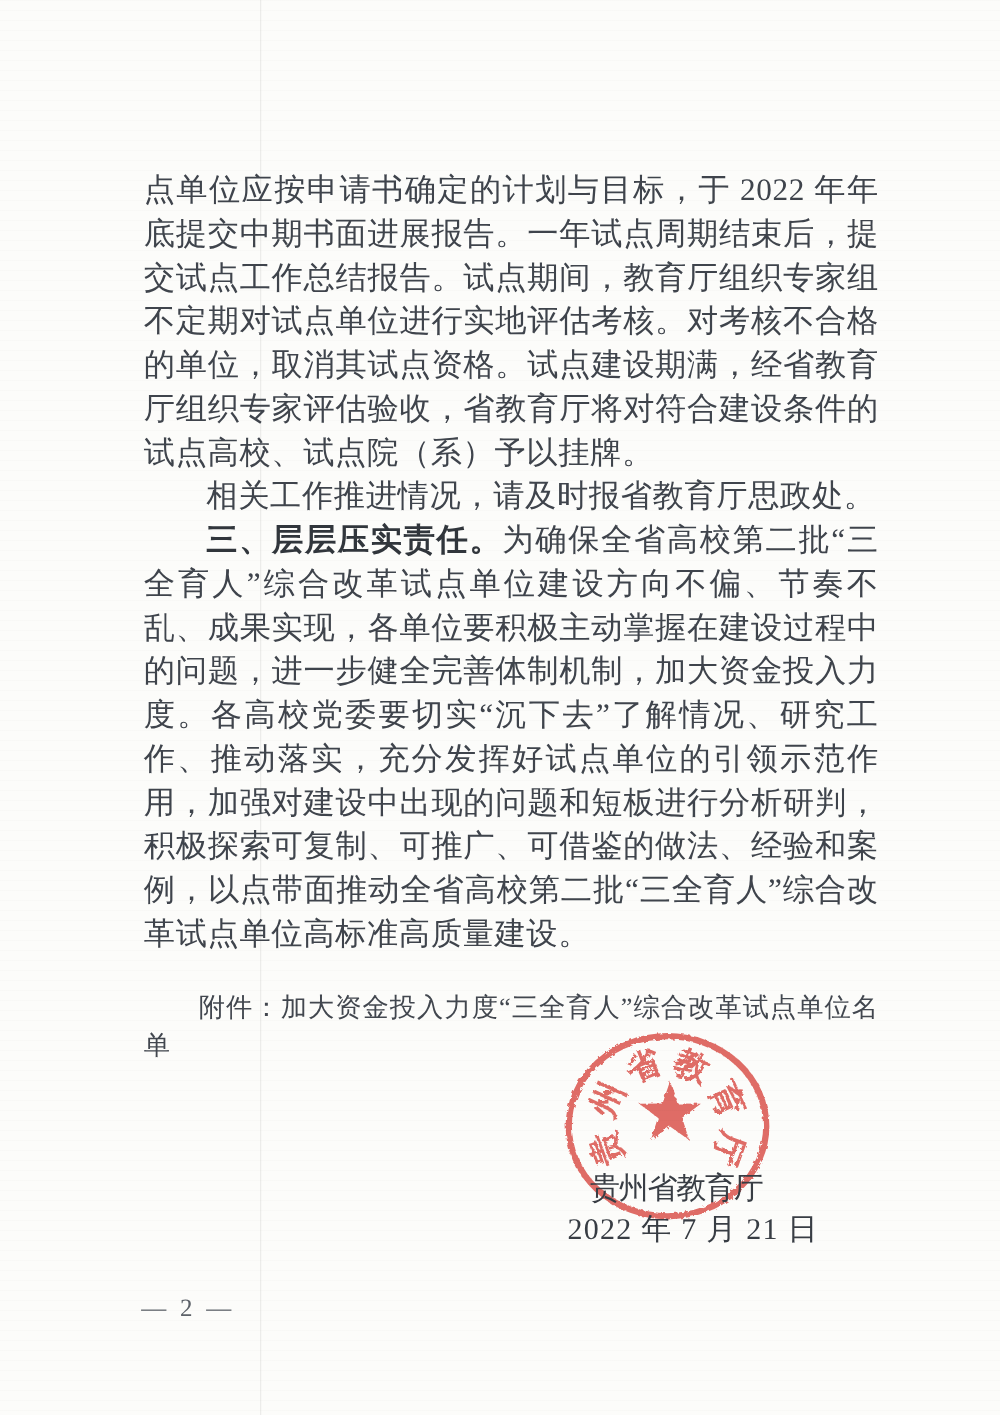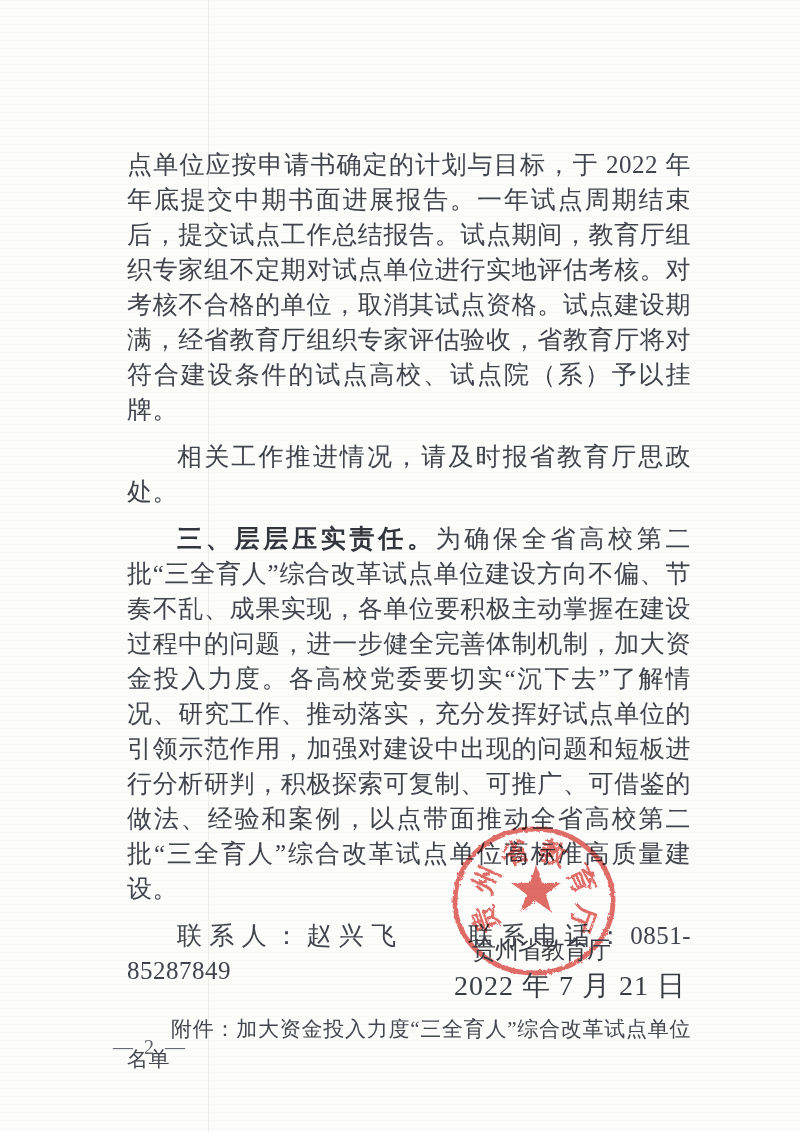--- a/index.html
+++ b/index.html
@@ -18,57 +18,56 @@
   .scan-fold-line {
     position:absolute; left:208px; top:0; width:1px; height:100%;
     background:rgba(175,175,168,0.20); pointer-events:none;
   }
   .content {
     position:absolute; left:115px; top:135px; width:588px;
     color:#3f444c; font-size:25px; line-height:35px;
     text-align:justify; text-justify:inter-character; text-align-last:left;
     letter-spacing:0.5px;
   }
-  .content p { margin:12px; }
+  .content p { margin:0; }
   .indent { text-indent:50px; }
   .lead { font-weight:bold; color:#31363c; }
   .attachment-line {
     margin-top:26px !important; font-size:21px; line-height:30px;
     text-indent:44px; color:#42474f;
   }
   .seal {
     position:absolute; left:450px; top:822px;
     mix-blend-mode:multiply; opacity:0.86; filter:blur(0.3px);
   }
   .seal text { font-family:"Liberation Serif","DejaVu Serif",serif; font-weight:bold; }
   .agency-sign {
     position:absolute; left:472px; top:934px; font-size:24px;
     letter-spacing:-1px; color:#383d44;
   }
   .date-sign {
-    position:absolute; left:454px; top:967px; font-size:28px;
+    position:absolute; left:454px; top:967px; font-size:24px;
     letter-spacing:1px; color:#383d44;
   }
   .page-number {
     position:absolute; left:113px; top:1036px; font-size:20px;
     letter-spacing:3px; color:#5d6269;
   }
 </style>
 </head>
 <body>
 
 <div class="page">
 
   <div class="scan-fold-line"></div>
 
   <div class="content">
     <p>点单位应按申请书确定的计划与目标，于 2022 年年底提交中期书面进展报告。一年试点周期结束后，提交试点工作总结报告。试点期间，教育厅组织专家组不定期对试点单位进行实地评估考核。对考核不合格的单位，取消其试点资格。试点建设期满，经省教育厅组织专家评估验收，省教育厅将对符合建设条件的试点高校、试点院（系）予以挂牌。</p>
     <p class="indent">相关工作推进情况，请及时报省教育厅思政处。</p>
     <p class="indent"><span class="lead">三、层层压实责任。</span><span>为确保全省高校第二批“三全育人”综合改革试点单位建设方向不偏、节奏不乱、成果实现，各单位要积极主动掌握在建设过程中的问题，进一步健全完善体制机制，加大资金投入力度。各高校党委要切实“沉下去”了解情况、研究工作、推动落实，充分发挥好试点单位的引领示范作用，加强对建设中出现的问题和短板进行分析研判，积极探索可复制、可推广、可借鉴的做法、经验和案例，以点带面推动全省高校第二批“三全育人”综合改革试点单位高标准高质量建设。</span></p>
-    <p class="indent">联系人：赵兴飞　　联系电话：0851-85287849</p>
     <p class="indent attachment-line">附件：加大资金投入力度“三全育人”综合改革试点单位名单</p>
   </div>
 
   <svg class="seal" width="170" height="158" viewBox="0 0 170 158">
     <defs>
       <filter id="rough" x="-10%" y="-10%" width="120%" height="120%">
         <feTurbulence type="fractalNoise" baseFrequency="0.32" numOctaves="2" result="n"></feTurbulence>
         <feDisplacementMap in="SourceGraphic" in2="n" scale="3.5"></feDisplacementMap>
       </filter>
     </defs>

